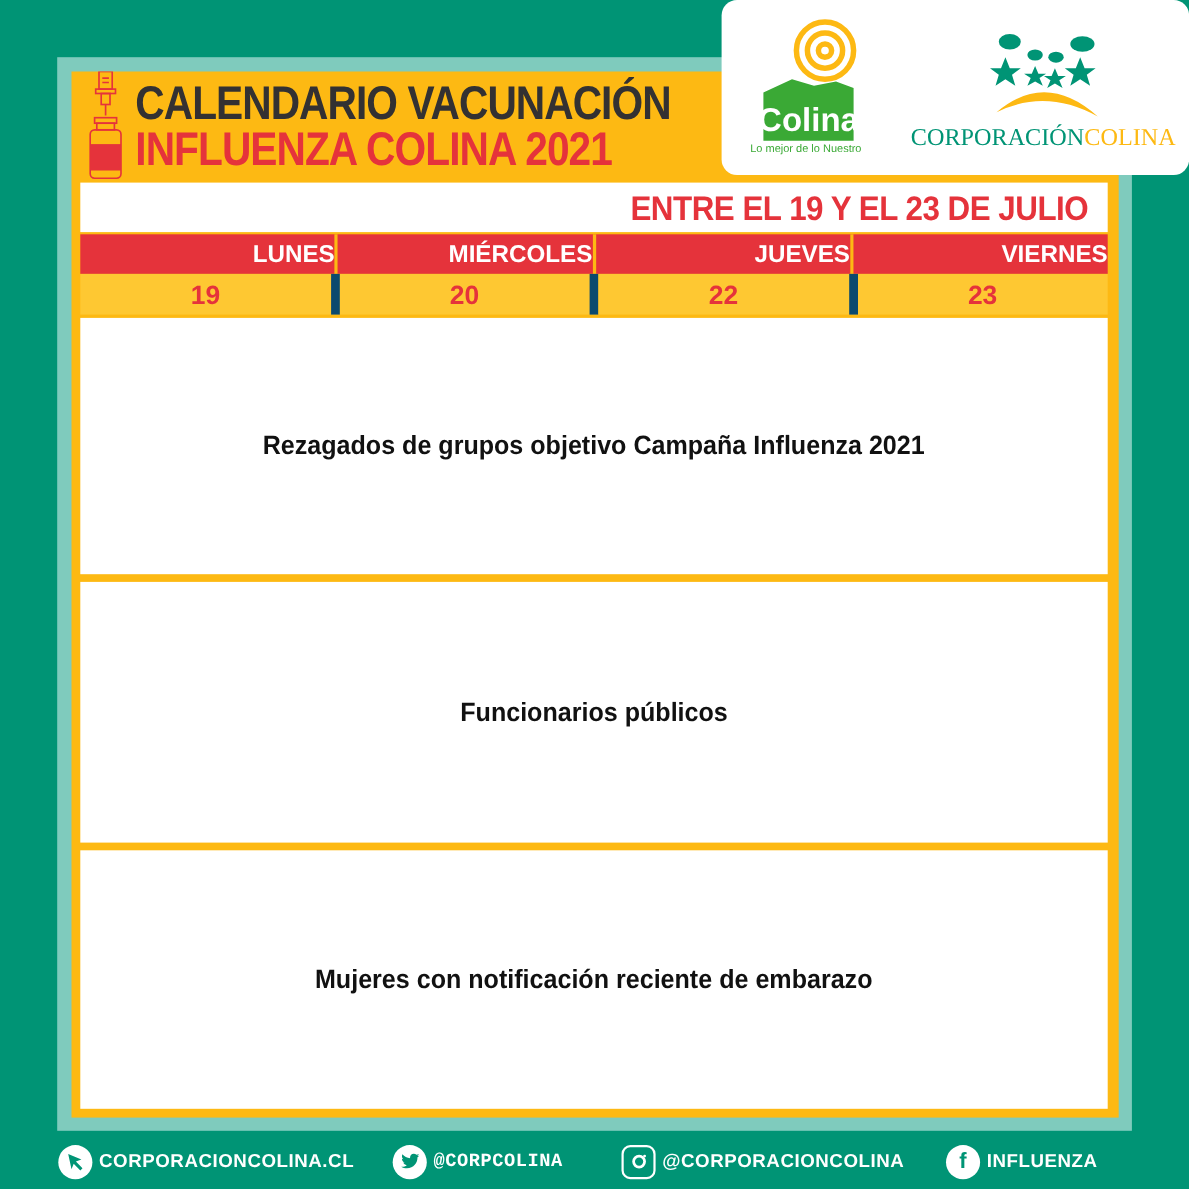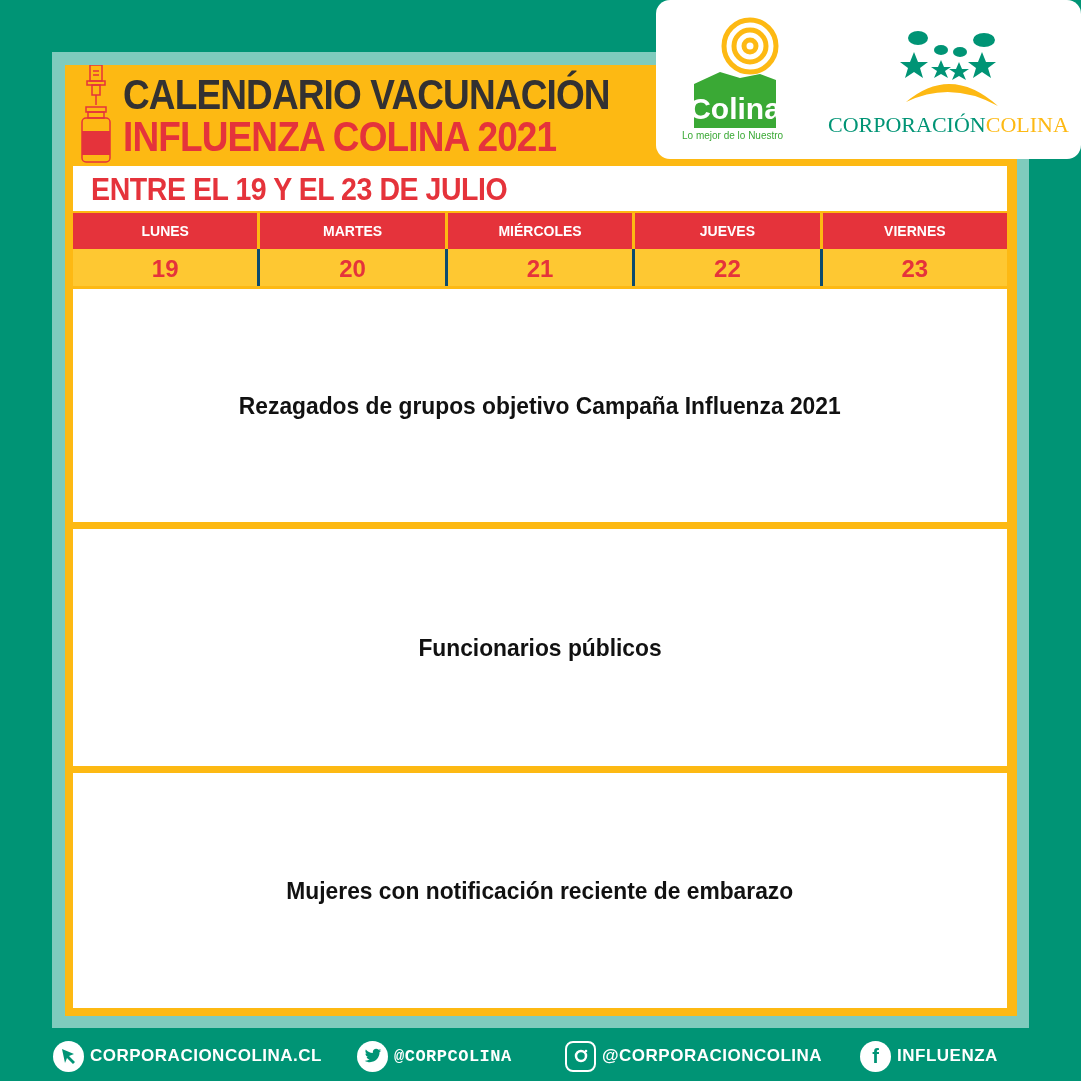--- a/index.html
+++ b/index.html
@@ -15,29 +15,29 @@
   .title-line2 { position: absolute; left: 50px; top: 48px; font-size: 43px; font-weight: bold; color: #e5333b; letter-spacing: -1px; transform: scaleX(0.86); transform-origin: left top; white-space: nowrap; line-height: 46px; }
 
   .logo-box { position: absolute; left: 656px; top: 0; width: 425px; height: 159px; background: #ffffff; border-radius: 14px; }
   .colina-logo { position: absolute; left: 34px; top: 16px; width: 100px; height: 130px; }
   .colina-tag { position: absolute; left: 26px; top: 130px; font-size: 10px; color: #3aa935; white-space: nowrap; }
   .corp-logo { position: absolute; left: 240px; top: 28px; width: 110px; height: 84px; }
   .corp-text { position: absolute; left: 172px; top: 112px; font-family: "Liberation Serif", "DejaVu Serif", serif; font-size: 22px; white-space: nowrap; letter-spacing: 0px; }
   .corp-text .a { color: #009475; margin-top: 16px; }
   .corp-text .b { color: #fdb913; }
 
-  .subtitle { position: absolute; left: 73px; top: 166px; width: 934px; height: 45px; background: #ffffff; text-align: left; }
+  .subtitle { position: absolute; left: 73px; top: 166px; width: 934px; height: 45px; background: #ffffff; text-align: right; }
   .subtitle span { font-size: 31px; font-weight: bold; color: #e5333b; line-height: 47px; letter-spacing: -0.5px; display: inline-block; transform: scaleX(0.92); }
 
   .days { position: absolute; left: 73px; top: 213px; width: 934px; height: 36px; display: flex; }
-  .day { flex: 1; background: #e5333b; color: #ffffff; font-size: 14px; font-weight: bold; text-align: center; line-height: 36px; border-right: 3px solid #fdb913; }
+  .day { flex: 1; background: #e5333b; color: #ffffff; font-size: 22px; font-weight: bold; text-align: right; line-height: 36px; border-right: 3px solid #fdb913; }
   .day:last-child { border-right: none; }
 
   .dates { position: absolute; left: 73px; top: 249px; width: 934px; height: 37px; display: flex; }
-  .date { flex: 1; background: #fec832; color: #e5333b; font-size: 24px; font-weight: bold; text-align: center; line-height: 40px; border-right: 3px solid #0c4a6e; }
+  .date { flex: 1; background: #fec832; color: #e5333b; font-size: 24px; font-weight: bold; text-align: center; line-height: 40px; border-right: 8px solid #0c4a6e; }
   .date:last-child { border-right: none; }
 
   .row { position: absolute; left: 73px; width: 934px; background: #ffffff; display: flex; align-items: center; justify-content: center; }
   .row span { font-size: 24px; font-weight: bold; color: #111111; transform: scaleX(0.95); display: inline-block; }
   .row1 { top: 289px; height: 233px; }
   .row2 { top: 529px; height: 237px; }
   .row3 { top: 773px; height: 235px; }
 
   .footer { position: absolute; left: 0; top: 1036px; width: 1081px; height: 40px; }
   .f-item { position: absolute; top: 0; display: flex; align-items: center; height: 40px; }
@@ -95,30 +95,28 @@
     <span class="a">CORPORACIÓN</span><span class="b">COLINA</span>
   </div>
 </div>
 
 <div class="subtitle">
   <span>ENTRE EL 19 Y EL 23 DE JULIO</span>
 </div>
 
 <div class="days">
   <div class="day">LUNES</div>
-  <div class="day">MARTES</div>
   <div class="day">MIÉRCOLES</div>
   <div class="day">JUEVES</div>
   <div class="day">VIERNES</div>
 </div>
 
 <div class="dates">
   <div class="date">19</div>
   <div class="date">20</div>
-  <div class="date">21</div>
   <div class="date">22</div>
   <div class="date">23</div>
 </div>
 
 <div class="row row1">
   <span>Rezagados de grupos objetivo Campaña Influenza 2021</span>
 </div>
 <div class="row row2">
   <span>Funcionarios públicos</span>
 </div>

